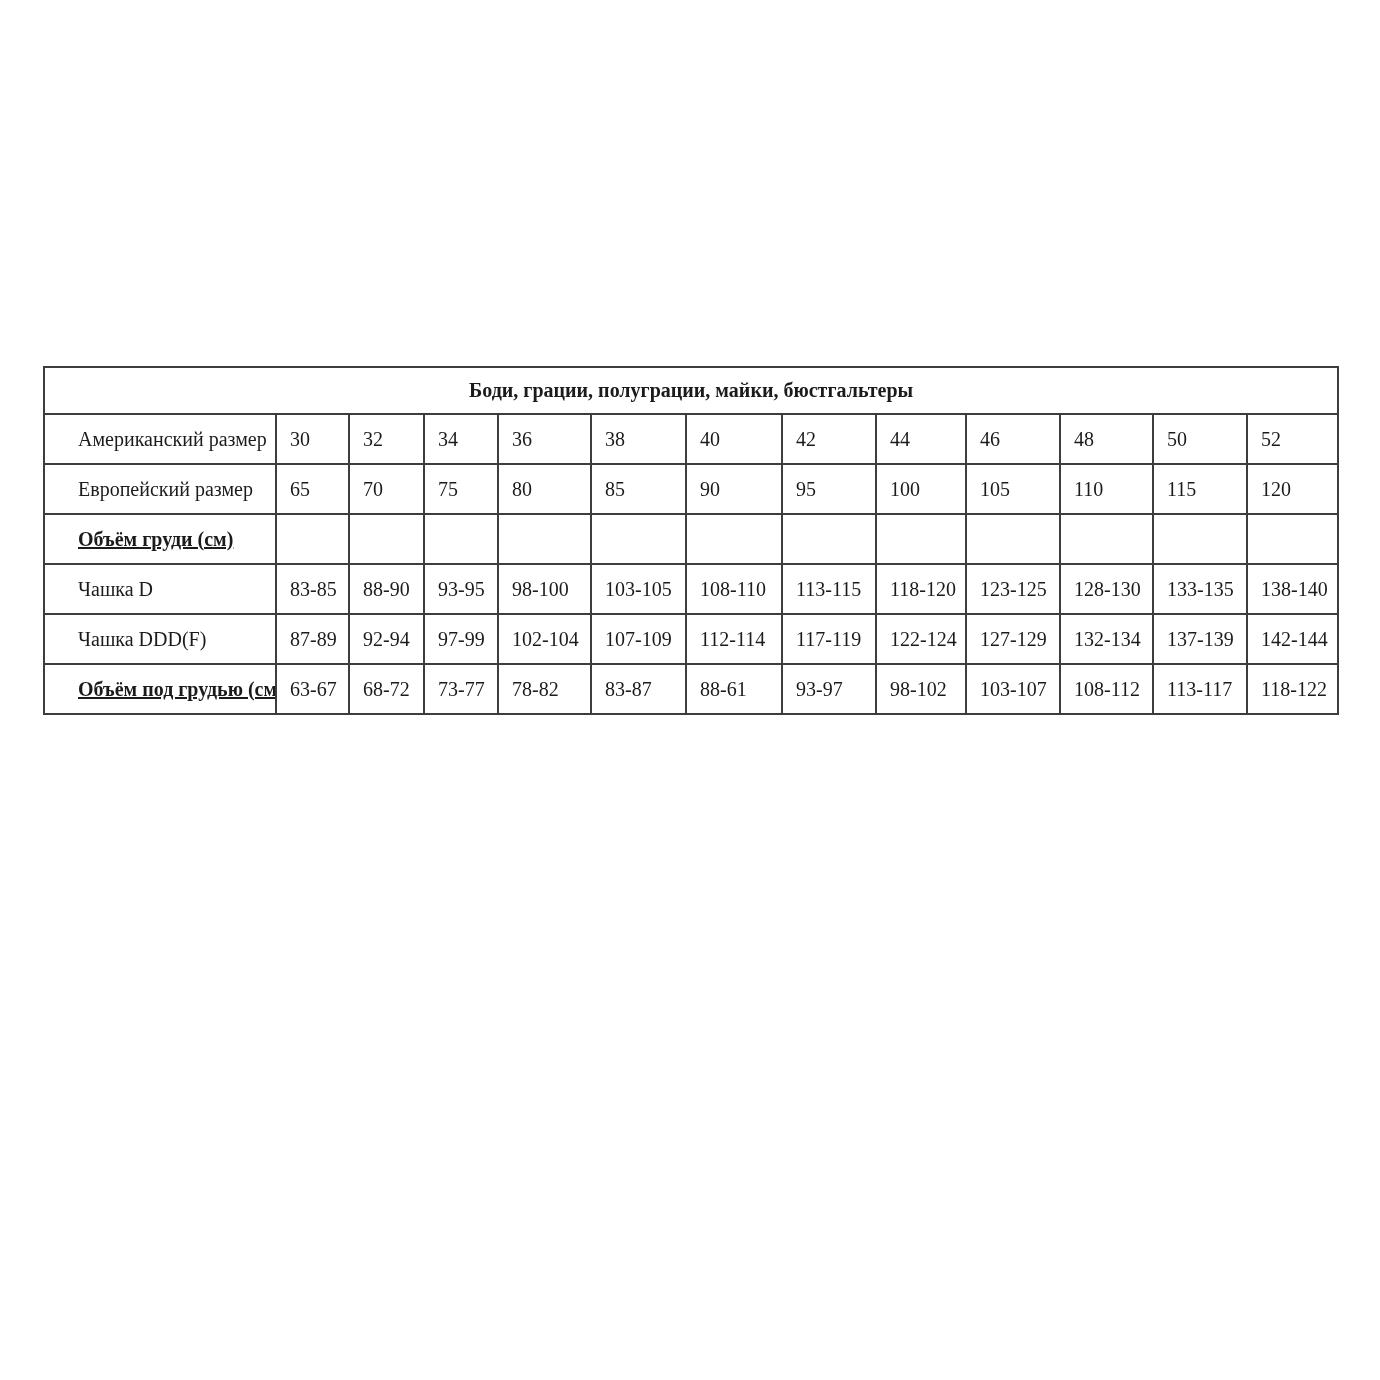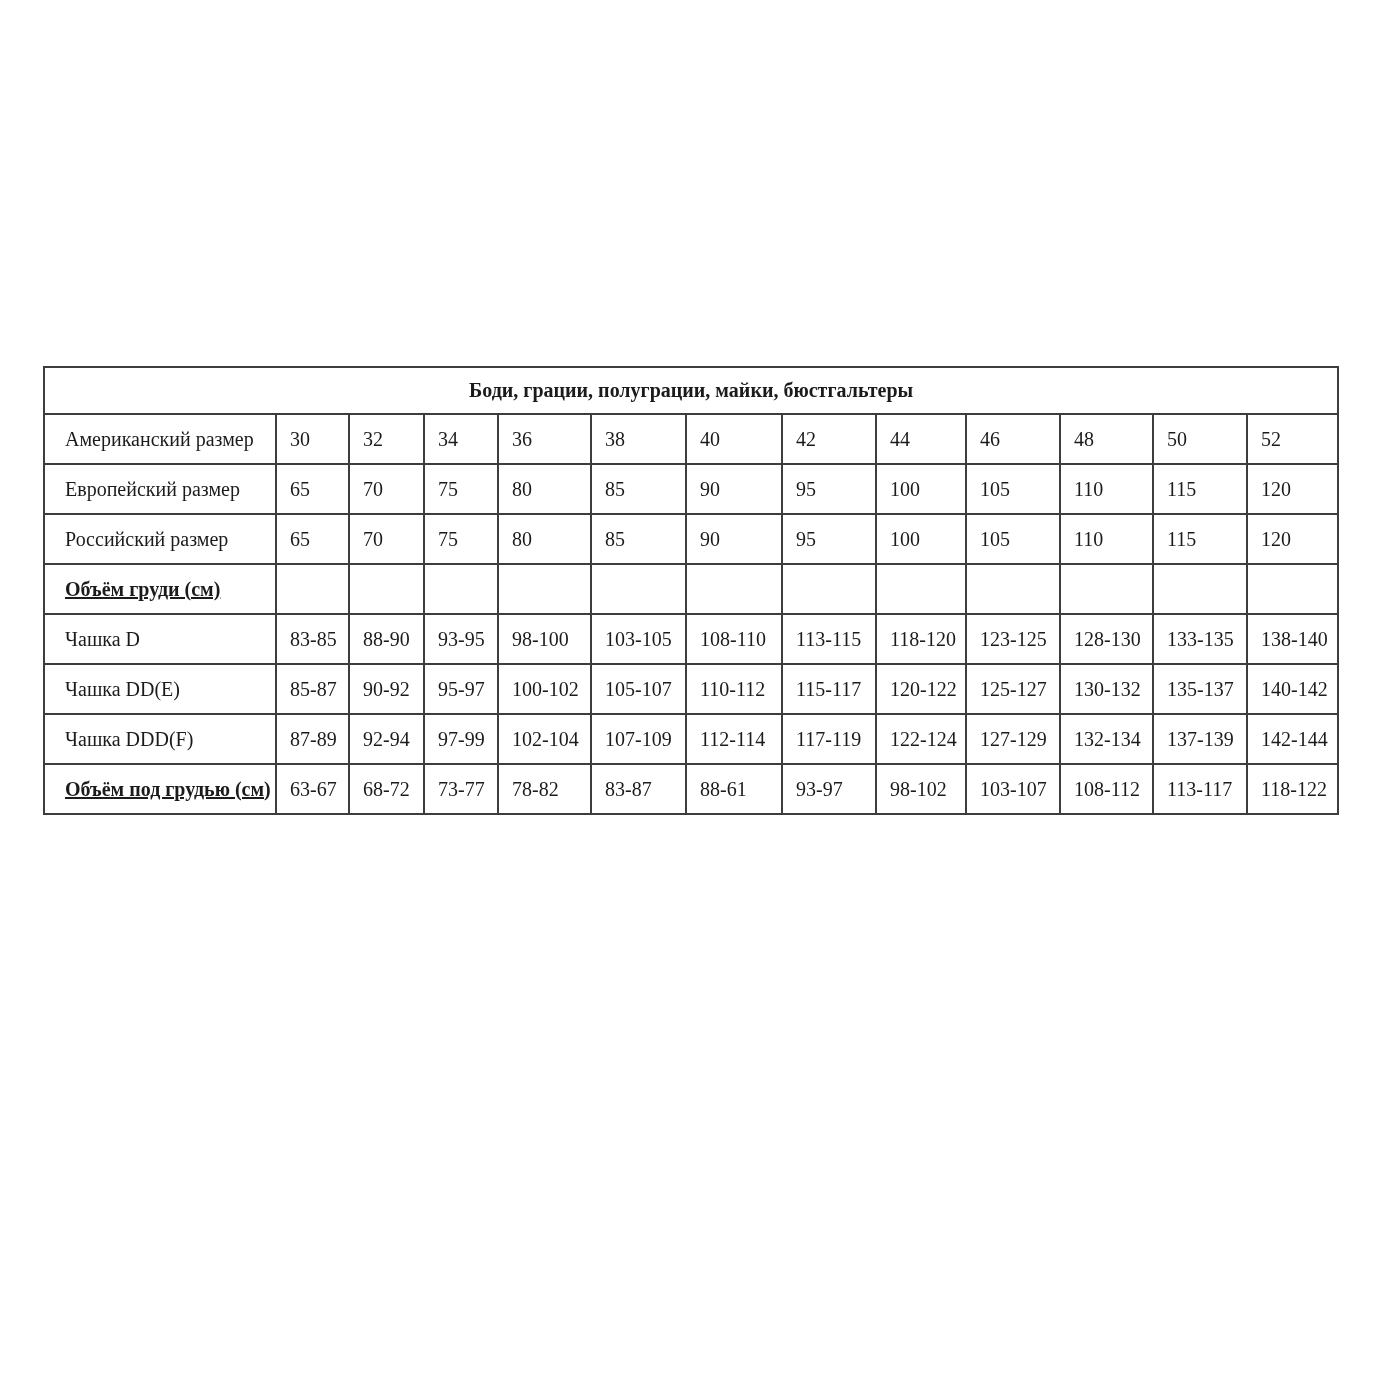--- a/index.html
+++ b/index.html
@@ -33,21 +33,21 @@
     white-space: nowrap;
     text-align: left;
   }
   table.size-chart td.title-cell {
     font-weight: bold;
     text-align: center;
     height: 45px;
     padding: 0 8px;
   }
   table.size-chart td.label-cell {
-    padding-left: 20px;
+    padding-left: 33px;
   }
   table.size-chart td.bold {
     font-weight: bold;
     text-decoration: underline;
   }
 </style>
 </head>
 <body>
 
 <div class="page">
@@ -96,35 +96,20 @@
           <td class="value-cell">85</td>
           <td class="value-cell">90</td>
           <td class="value-cell">95</td>
           <td class="value-cell">100</td>
           <td class="value-cell">105</td>
           <td class="value-cell">110</td>
           <td class="value-cell">115</td>
           <td class="value-cell">120</td>
         </tr>
         <tr>
-          <td class="label-cell">Российский размер</td>
-          <td class="value-cell">65</td>
-          <td class="value-cell">70</td>
-          <td class="value-cell">75</td>
-          <td class="value-cell">80</td>
-          <td class="value-cell">85</td>
-          <td class="value-cell">90</td>
-          <td class="value-cell">95</td>
-          <td class="value-cell">100</td>
-          <td class="value-cell">105</td>
-          <td class="value-cell">110</td>
-          <td class="value-cell">115</td>
-          <td class="value-cell">120</td>
-        </tr>
-        <tr>
           <td class="label-cell bold">Объём груди (см)</td>
           <td class="value-cell"></td>
           <td class="value-cell"></td>
           <td class="value-cell"></td>
           <td class="value-cell"></td>
           <td class="value-cell"></td>
           <td class="value-cell"></td>
           <td class="value-cell"></td>
           <td class="value-cell"></td>
           <td class="value-cell"></td>
@@ -139,35 +124,20 @@
           <td class="value-cell">93-95</td>
           <td class="value-cell">98-100</td>
           <td class="value-cell">103-105</td>
           <td class="value-cell">108-110</td>
           <td class="value-cell">113-115</td>
           <td class="value-cell">118-120</td>
           <td class="value-cell">123-125</td>
           <td class="value-cell">128-130</td>
           <td class="value-cell">133-135</td>
           <td class="value-cell">138-140</td>
-        </tr>
-        <tr>
-          <td class="label-cell">Чашка DD(E)</td>
-          <td class="value-cell">85-87</td>
-          <td class="value-cell">90-92</td>
-          <td class="value-cell">95-97</td>
-          <td class="value-cell">100-102</td>
-          <td class="value-cell">105-107</td>
-          <td class="value-cell">110-112</td>
-          <td class="value-cell">115-117</td>
-          <td class="value-cell">120-122</td>
-          <td class="value-cell">125-127</td>
-          <td class="value-cell">130-132</td>
-          <td class="value-cell">135-137</td>
-          <td class="value-cell">140-142</td>
         </tr>
         <tr>
           <td class="label-cell">Чашка DDD(F)</td>
           <td class="value-cell">87-89</td>
           <td class="value-cell">92-94</td>
           <td class="value-cell">97-99</td>
           <td class="value-cell">102-104</td>
           <td class="value-cell">107-109</td>
           <td class="value-cell">112-114</td>
           <td class="value-cell">117-119</td>

